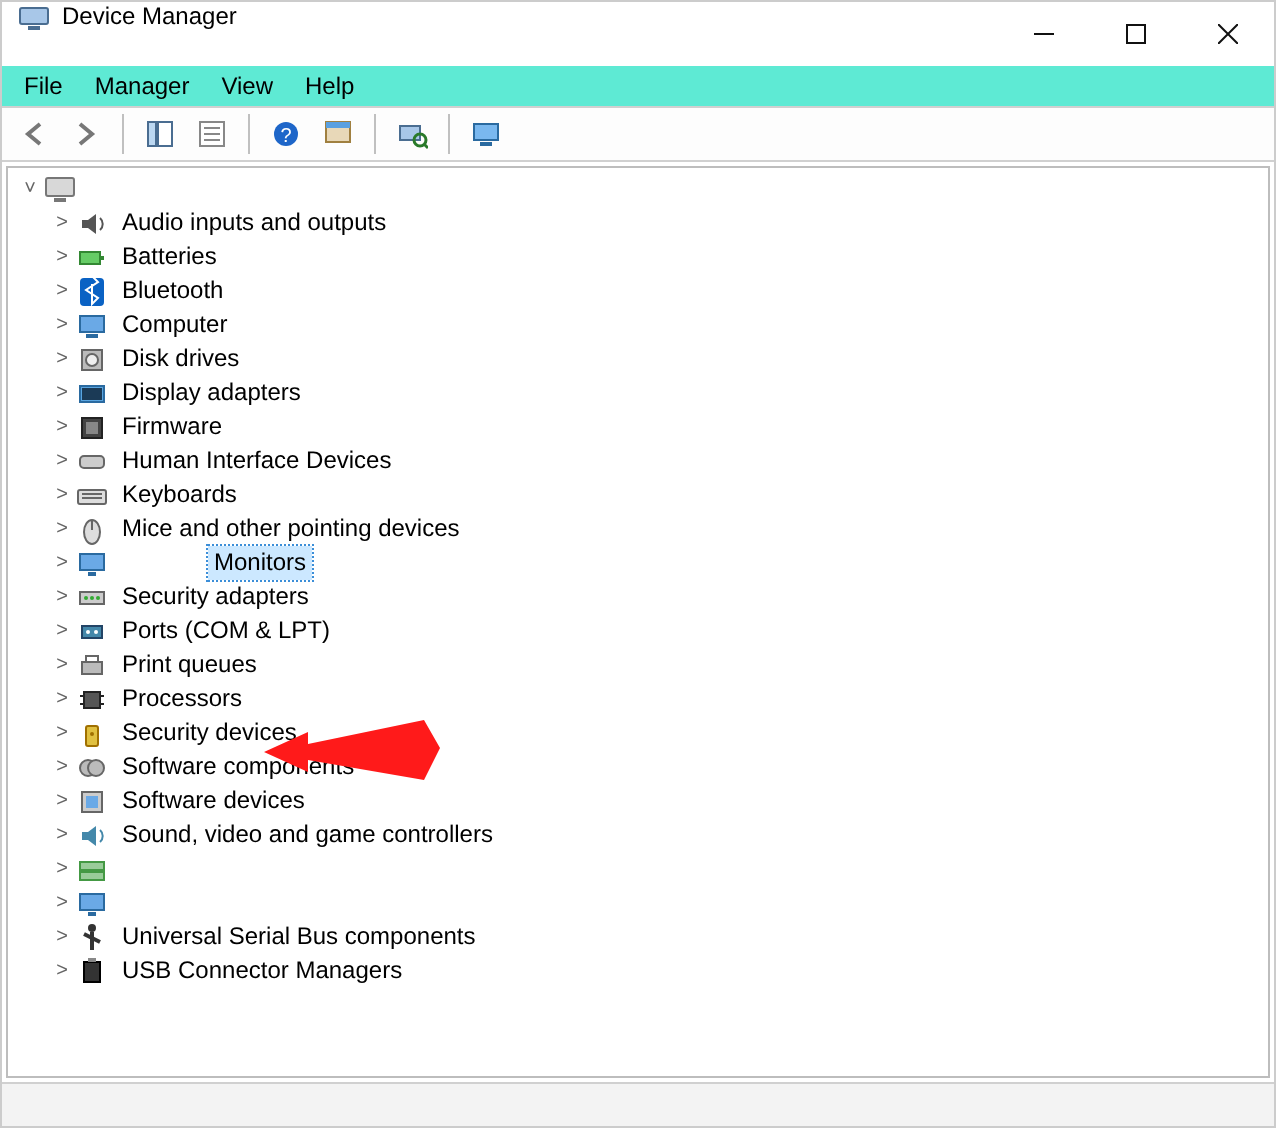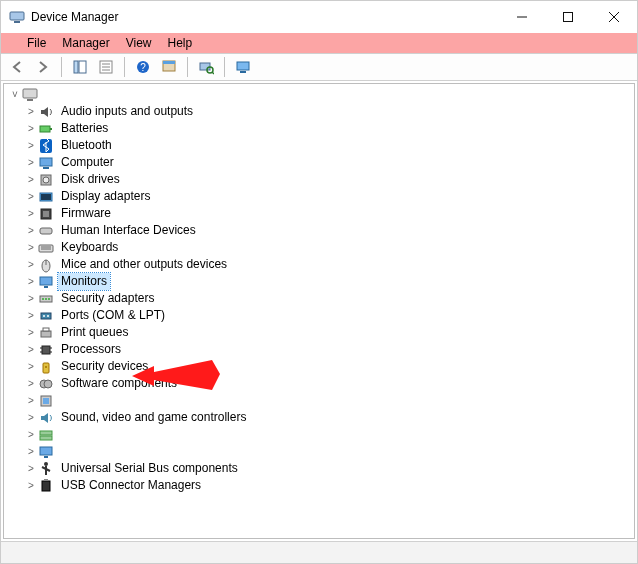--- a/index.html
+++ b/index.html
@@ -11,21 +11,20 @@
     width: 638px;
     height: 564px;
     overflow: hidden;
     position: relative;
     border: 1px solid #ccc;
   }
   
   .titlebar {
     height: 32px;
     display: flex;
-    align-items: center;
     padding-left: 8px;
     background: #fff;
   }
   .titlebar .title {
     flex: 1;
     font-size: 12px;
   }
   .titlebar .app-icon { width:16px; height:16px; margin-right:6px; }
   .win-btn {
     width: 46px;
@@ -34,22 +33,22 @@
     align-items: center;
     justify-content: center;
     font-size: 13px;
     color: #111;
   }
   
   .menubar {
     height: 20px;
     display: flex;
     align-items: center;
-    padding-left: 18px;
-    background:#fca5a5;
+    padding-left: 3px;
+    background:#5eead4;
   }
   .menubar .mi {
     padding: 2px 8px;
     font-size: 12px;
   }
   
   .toolbar {
     height: 28px;
     border-top: 1px solid #d0d0d0;
     border-bottom: 1px solid #d0d0d0;
@@ -98,20 +97,21 @@
     cursor: default;
   }
   .node .ic {
     width: 16px; height:16px; margin-right:4px;
     display:inline-flex; align-items:center; justify-content:center;
   }
   .node .label { padding: 0 3px; }
   .node.selected .label {
     background:#cce8ff;
     outline: 1px dotted #3b8ed8;
+    margin-left: 46px;
   }
   
   svg { display:block; }
   
   .statusbar {
     position:absolute;
     bottom:0; left:0; right:0;
     height:22px;
     background:#f3f3f3;
     border-top:1px solid #d0d0d0;
@@ -318,21 +318,21 @@
     <span class="label">Keyboards</span>
   </div>
       <div class="node">
     <span class="indent" style="width:20px"></span>
     <span class="chev">&gt;</span>
     <span class="ic">
           <svg width="16" height="16" viewBox="0 0 16 16">
             <use href="#i-mouse"></use>
           </svg>
         </span>
-    <span class="label">Mice and other outputs devices</span>
+    <span class="label">Mice and other pointing devices</span>
   </div>
       <div class="node selected">
     <span class="indent" style="width:20px"></span>
     <span class="chev">&gt;</span>
     <span class="ic">
           <svg width="16" height="16" viewBox="0 0 16 16">
             <use href="#i-monitor"></use>
           </svg>
         </span>
     <span class="label">Monitors</span>
@@ -398,20 +398,21 @@
     <span class="label">Software components</span>
   </div>
       <div class="node">
     <span class="indent" style="width:20px"></span>
     <span class="chev">&gt;</span>
     <span class="ic">
           <svg width="16" height="16" viewBox="0 0 16 16">
             <use href="#i-softdev"></use>
           </svg>
         </span>
+    <span class="label">Software devices</span>
   </div>
       <div class="node">
     <span class="indent" style="width:20px"></span>
     <span class="chev">&gt;</span>
     <span class="ic">
           <svg width="16" height="16" viewBox="0 0 16 16">
             <use href="#i-sound"></use>
           </svg>
         </span>
     <span class="label">Sound, video and game controllers</span>

